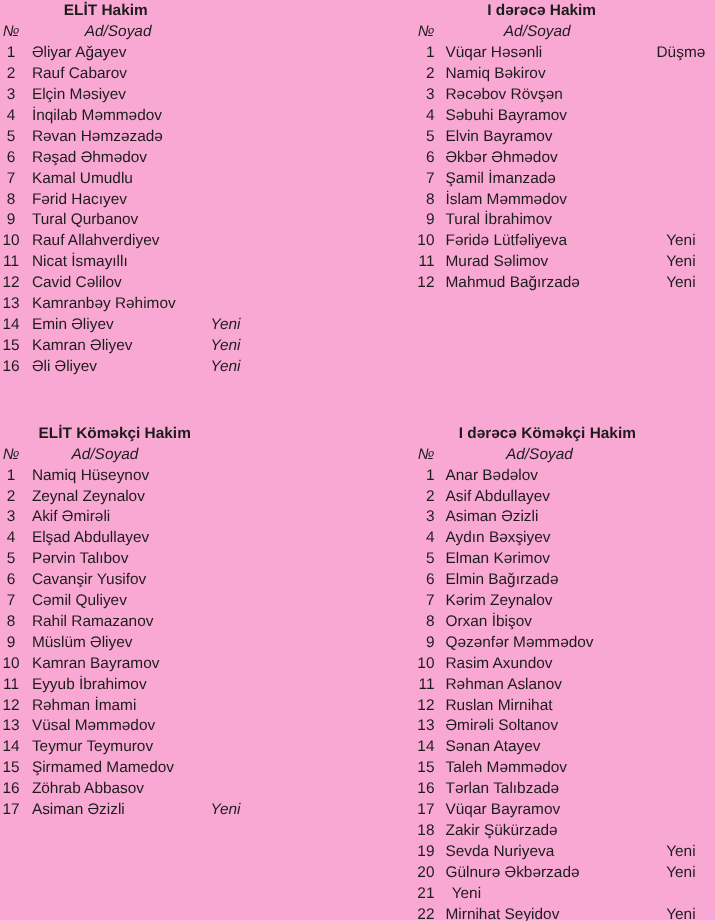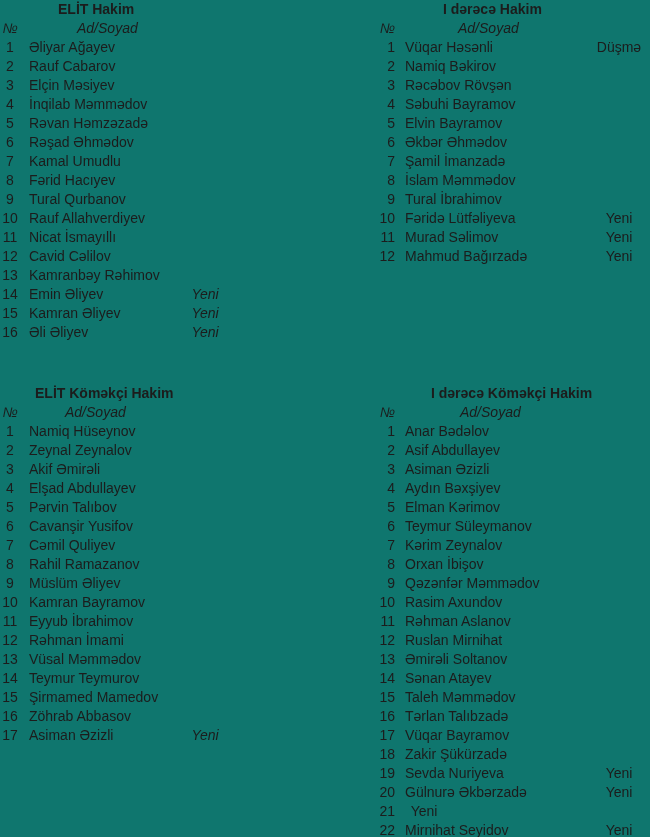--- a/index.html
+++ b/index.html
@@ -1,39 +1,39 @@
 <!DOCTYPE html>
 <html><head>
 <meta charset="utf-8">
 <style>
   html,body{margin:0;padding:0;}
   body{background:#ffffff;}
   .canvas{
     position:relative;
     width:650px;height:837px;
-    background:#0f766e;
+    background:#f9a8d4;
     color:#1c1c1c;
     font-family:"Liberation Sans","DejaVu Sans",sans-serif;
     font-size:14px;
     overflow:hidden;
   }
   .section{position:absolute;width:325px;}
   .s0{left:0;top:3;}
   .s1{left:325px;top:3;}
   .s2{left:0;top:384px;}
   .s3{left:325px;top:384px;}
 
   .title{
     position:absolute;top:0;height:19px;line-height:19px;
     font-weight:bold;white-space:nowrap;
   }
   .s0 .title{left:58px;}
   .s1 .title{left:118px;}
   .s2 .title{left:35px;}
-  .s3 .title{left:106px;}
+  .s3 .title{left:92px;}
 
   .hdr-no{
     position:absolute;top:19px;height:19px;line-height:19px;
     font-style:italic;
   }
   .left-sec .hdr-no{left:0;width:20px;text-align:center;}
   .right-sec .hdr-no{left:43px;width:27px;text-align:right;}
 
   .hdr-name{
     position:absolute;top:19px;height:19px;line-height:19px;
@@ -334,21 +334,21 @@
           <span class="name">Aydın Bəxşiyev</span>
           <span class="note"></span>
         </div>
         <div class="row">
           <span class="num">5</span>
           <span class="name">Elman Kərimov</span>
           <span class="note"></span>
         </div>
         <div class="row">
           <span class="num">6</span>
-          <span class="name">Teymur Süleymanov</span>
+          <span class="name">Elmin Bağırzadə</span>
           <span class="note"></span>
         </div>
         <div class="row">
           <span class="num">7</span>
           <span class="name">Kərim Zeynalov</span>
           <span class="note"></span>
         </div>
         <div class="row">
           <span class="num">8</span>
           <span class="name">Orxan İbişov</span>

